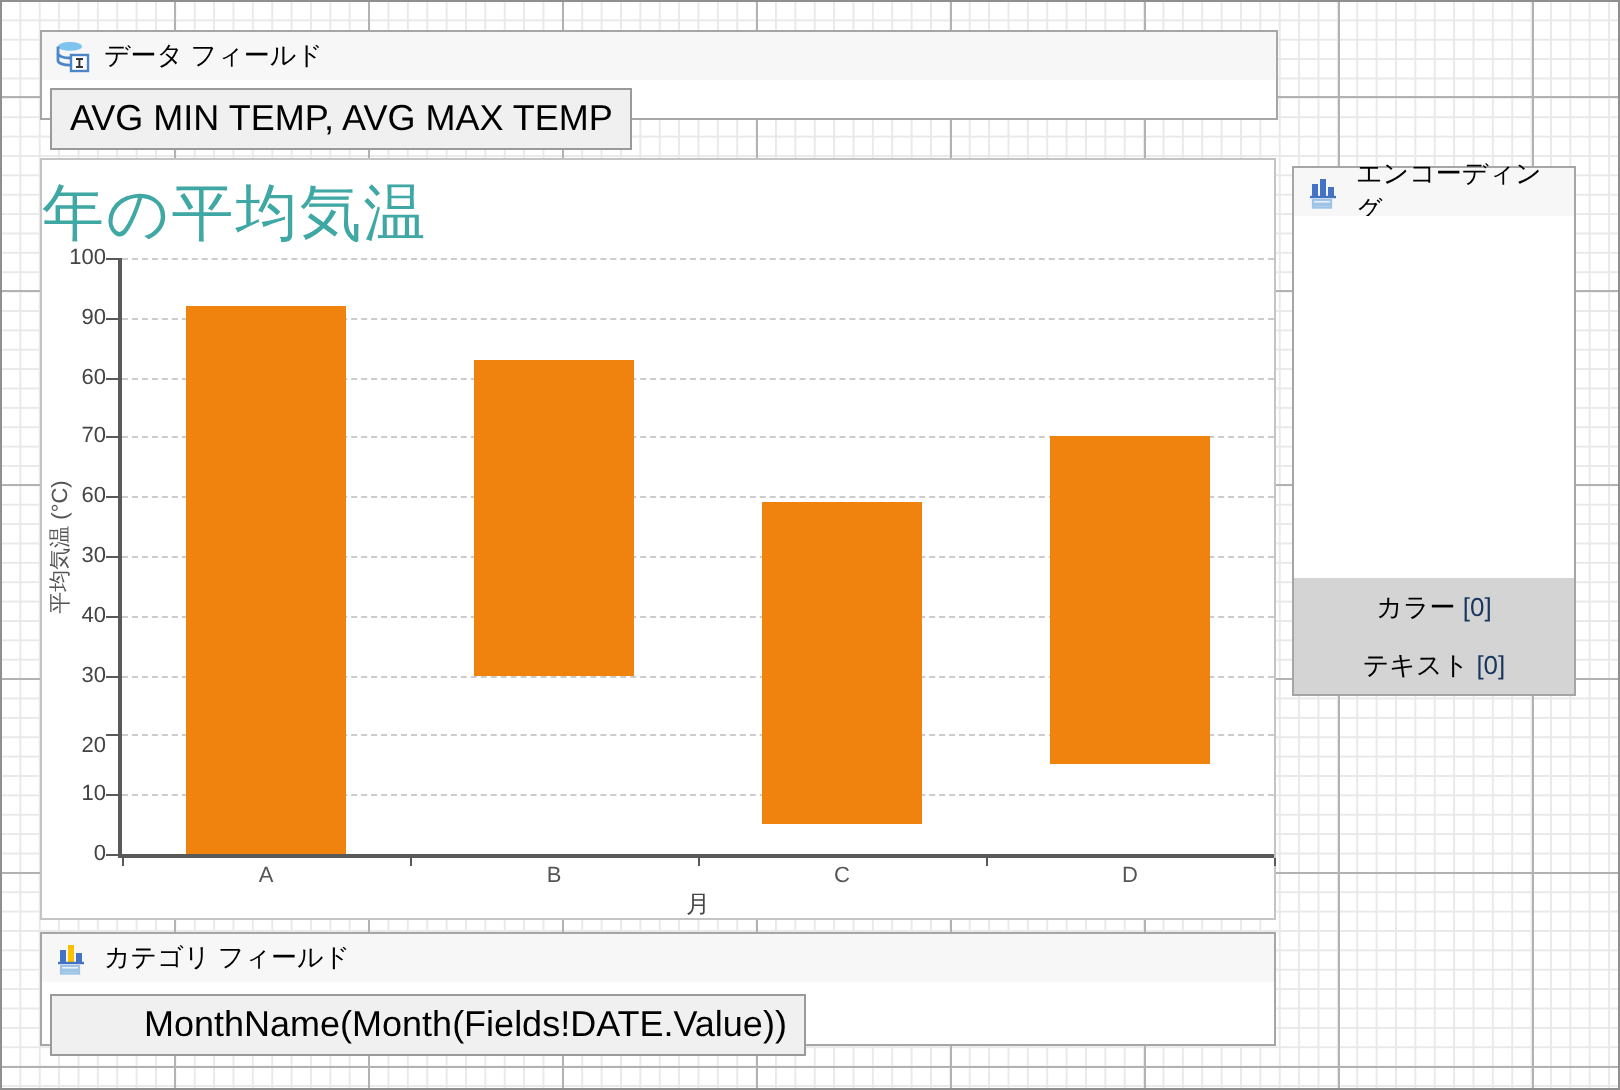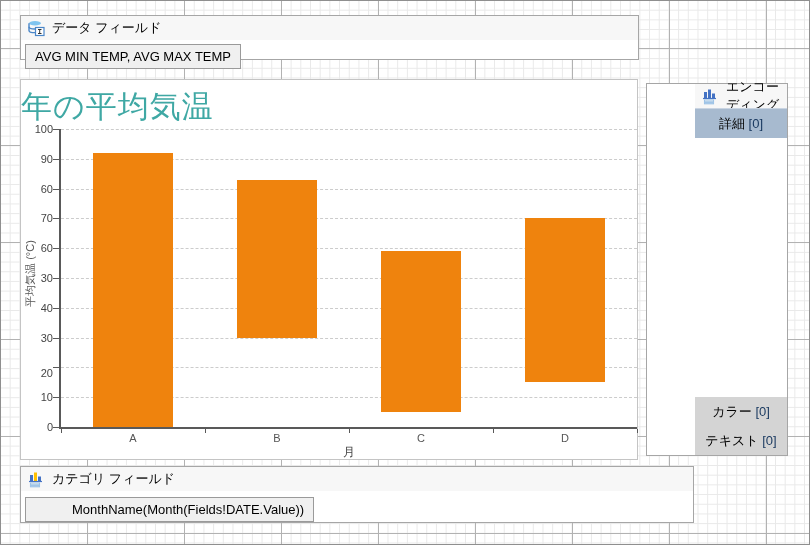--- a/index.html
+++ b/index.html
@@ -13,48 +13,48 @@
       linear-gradient(to right,#e9e9e9 1px,transparent 1px),
       linear-gradient(to bottom,#e9e9e9 1px,transparent 1px);
     background-size:97px 97px,97px 97px,9.7px 9.7px,9.7px 9.7px;
     background-position:87px 0,0 48px,0 0,0 0;
     box-sizing:border-box;border:1px solid #8f8f8f;
   }
   .panel{position:absolute;background:#fff;border:1px solid #a6a6a6;box-sizing:border-box;}
   .panel-header{height:24px;background:#f7f7f7;display:flex;align-items:center;gap:7px;
     padding:0 7px;font-size:13px;color:#000;}
   .icon{width:17px;height:17px;flex:0 0 auto;display:inline-block;}
-  .chip{position:absolute;background:#f0f0f0;border:1px solid #9a9a9a;font-size:13px;
+  .chip{position:absolute;background:#f0f0f0;border:1px solid #9a9a9a;font-size:18px;
     color:#000;padding:4px 9px;white-space:nowrap;}
   
   #chart-panel{left:19px;top:78px;width:618px;height:381px;border-color:#c4c4c4;}
   #chart-title{position:absolute;left:0;top:6px;width:100%;
     font-size:31px;letter-spacing:1px;}
   #y-axis-label{position:absolute;left:-120px;top:186px;width:258px;text-align:center;
     font-size:11px;color:#555;transform:rotate(-90deg);}
   .axis-line{position:absolute;background:#595959;}
   .gridline{position:absolute;border-top:1px dashed #cccccc;height:0;}
   .ytick{position:absolute;background:#595959;height:1px;width:6px;}
   .ytick-label{position:absolute;width:30px;text-align:right;font-size:11px;color:#444;
     line-height:11px;}
   .bar{position:absolute;}
   .xcat-label{position:absolute;width:80px;text-align:center;font-size:11px;color:#555;}
   .xtick{position:absolute;background:#595959;width:1px;height:4px;}
   #x-axis-label{position:absolute;left:40px;top:364px;width:576px;text-align:center;
     font-size:12px;color:#444;}
   
-  #encoding-panel{left:645px;top:82px;width:142px;height:373px;display:flex;flex-direction:column;padding-left:48px;}
+  #encoding-panel{left:645px;top:82px;width:142px;height:265px;display:flex;flex-direction:column;}
   .enc-row{font-size:13px;text-align:center;padding:6px 0 5px 0;}
   #enc-detail{background:#a7bacf;border-top:1px solid #c9d4e2;}
   #enc-body{flex:1 1 auto;background:#fff;}
   #enc-bottom{background:#d4d4d4;}
   .count{color:#17375e;}
   
   #data-fields-panel{left:19px;top:14px;width:619px;height:45px;}
-  #category-fields-panel{left:19px;top:465px;width:674px;height:57px;}
+  #category-fields-panel{left:19px;top:465px;width:618px;height:57px;}
 </style>
 </head>
 <body>
 
 <div class="panel" id="data-fields-panel">
   <div class="panel-header">
     <span class="icon">
       <svg viewBox="0 0 17 17" width="17" height="17">
         <ellipse cx="7" cy="3.2" rx="6" ry="2.2" fill="#7fc4ef"></ellipse>
         <path d="M1 3.2v3.6c0 1.2 2.7 2.2 6 2.2" fill="none" stroke="#4a86c8" stroke-width="1.4"></path>
@@ -131,24 +131,20 @@
         <rect x="2" y="4" width="3" height="6" fill="#4472c4"></rect>
         <rect x="6" y="1.5" width="3" height="8.5" fill="#4472c4"></rect>
         <rect x="10" y="5.5" width="3" height="4.5" fill="#4472c4"></rect>
         <line x1="1" y1="10.5" x2="14" y2="10.5" stroke="#4472c4" stroke-width="1.2"></line>
         <rect x="2.5" y="12" width="9" height="1.8" fill="none" stroke="#9dc3e6" stroke-width="1.1"></rect>
         <rect x="2.5" y="14.6" width="9" height="1.2" fill="none" stroke="#9dc3e6" stroke-width="1.1"></rect>
       </svg>
     </span>
     <span>エンコーディング</span>
   </div>
-  <div class="enc-row" id="enc-detail">
-    <span>詳細</span>
-    <span class="count">[0]</span>
-  </div>
   <div id="enc-body"></div>
   <div id="enc-bottom">
     <div class="enc-row">
       <span>カラー</span>
       <span class="count">[0]</span>
     </div>
     <div class="enc-row">
       <span>テキスト</span>
       <span class="count">[0]</span>
     </div>

